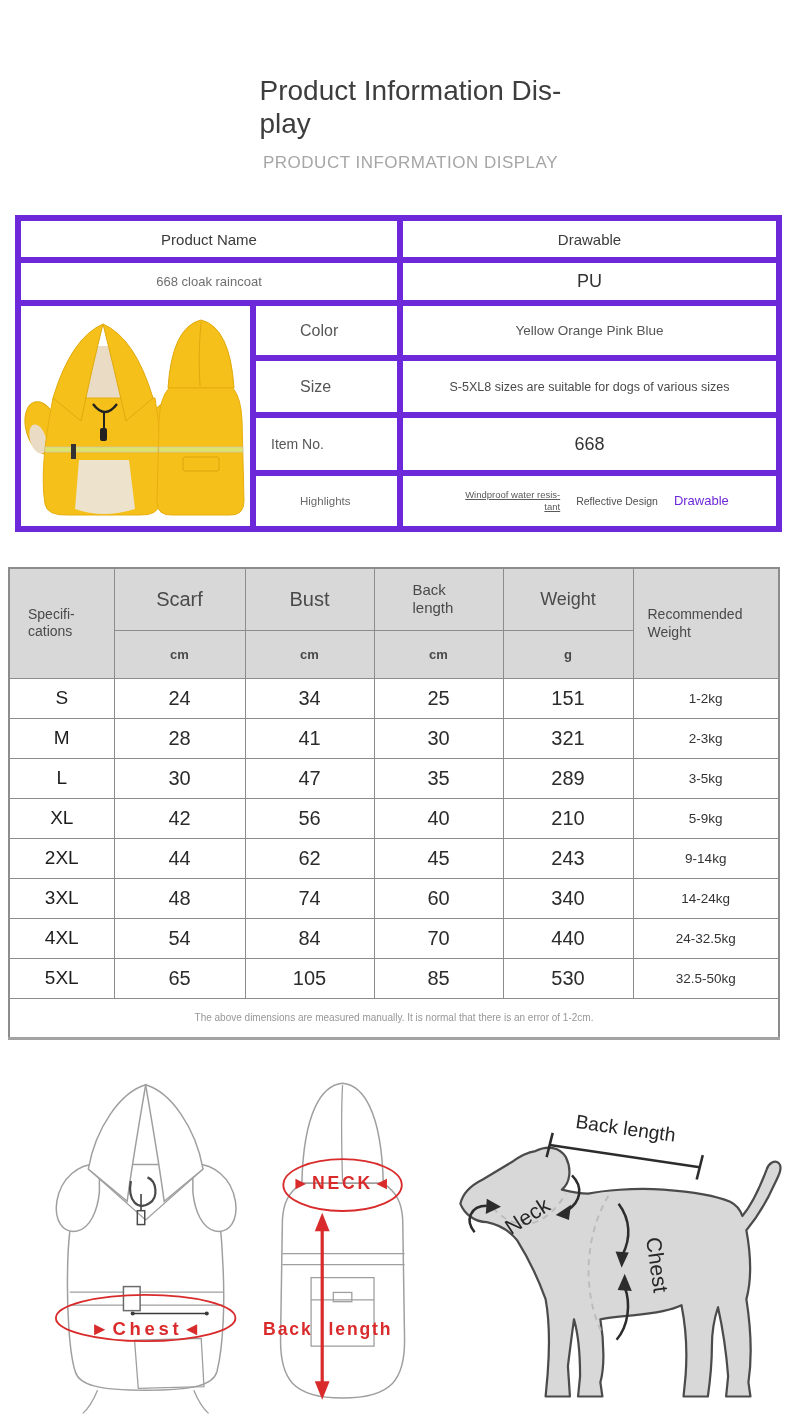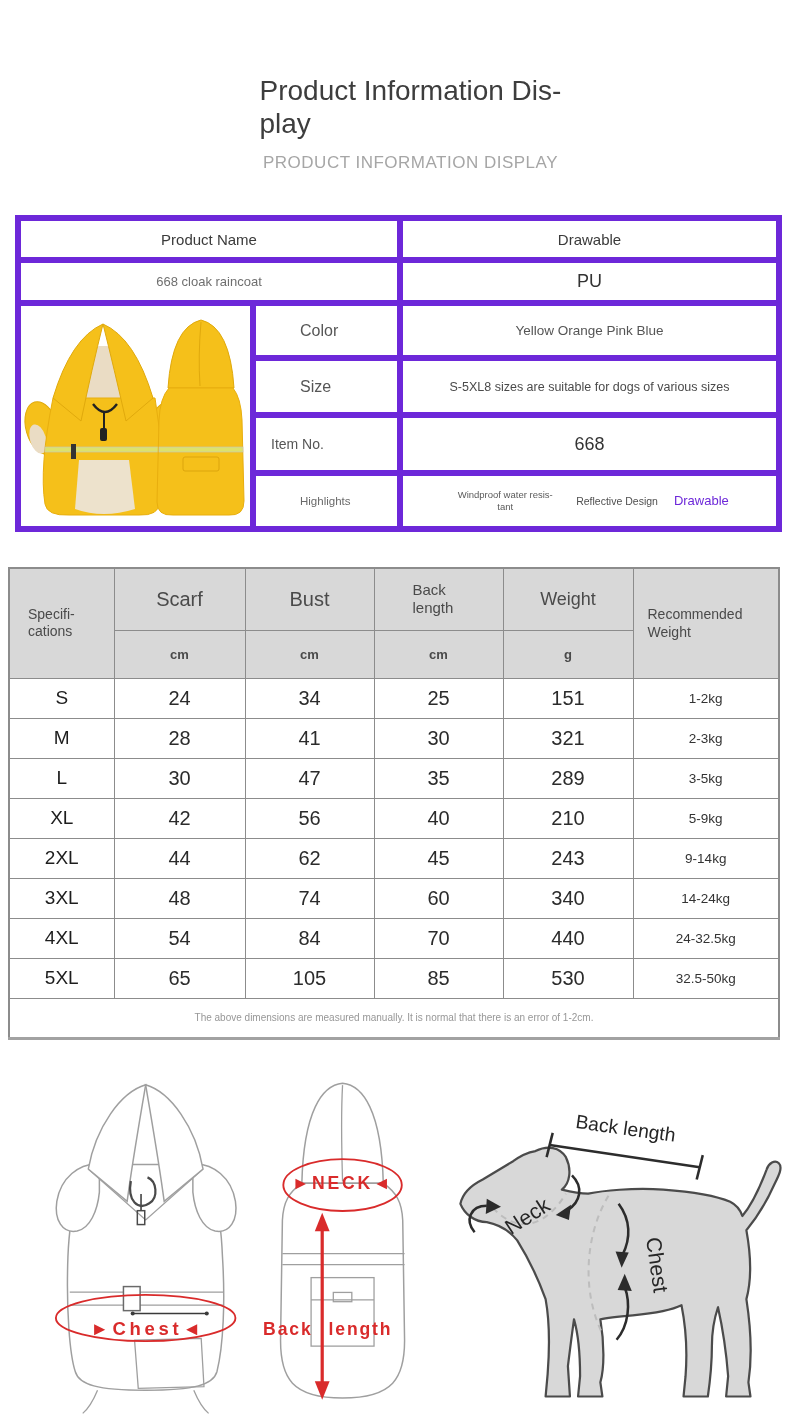--- a/index.html
+++ b/index.html
@@ -29,21 +29,21 @@
   .it-mat { font-size:18px; color:#333; }
   .it-label { text-align:left !important; padding-left:44px; color:#565656; }
   .lbl-lg { font-size:16px; }
   .lbl-md { font-size:14px;padding-left:15px; }
   .lbl-sm { font-size:11.5px; color:#6a6a6a; }
   .val-color { font-size:13.5px; color:#555; }
   .val-size { font-size:12.5px; color:#4a4a4a; }
   .val-item { font-size:18px; color:#333; }
   .photo-cell { padding:2px; }
   .hl-wrap { display:flex; align-items:center; justify-content:center; gap:16px; padding:0 6px; }
-  .hl-1 { width:110px; font-size:9.5px; color:#5a5a5a; text-align:center; line-height:1.25; }
+  .hl-1 { width:110px; font-size:9.5px; color:#5a5a5a; text-align:right; line-height:1.25;text-decoration:underline; }
   .hl-2 { font-size:10.5px; color:#4f4f4f; }
   .hl-3 { font-size:13px; color:#6d28d9;text-align:center; }
 
   
   .size-table { width:770px; margin:35px 8px 0 8px; border:2px solid #8c8c8c; border-bottom:3px solid #a2a2a2; }
   .size-table td, .size-table th { border:1px solid #8c8c8c; text-align:center; vertical-align:middle; font-weight:400; }
   .size-table thead th { background:#d8d8d8; color:#4a4a4a; }
   .st-h1 { height:62px; }
   .st-h2 { height:48px; }
   .st-spec { text-align:left !important; padding-left:18px; font-size:14px; line-height:1.25; }

